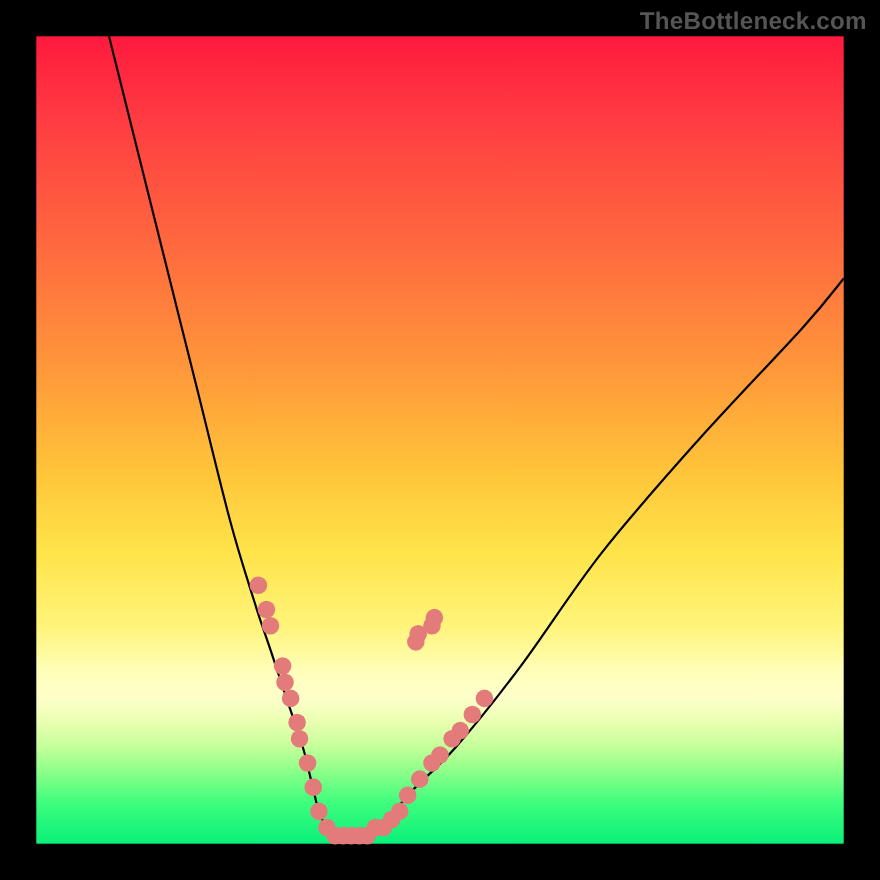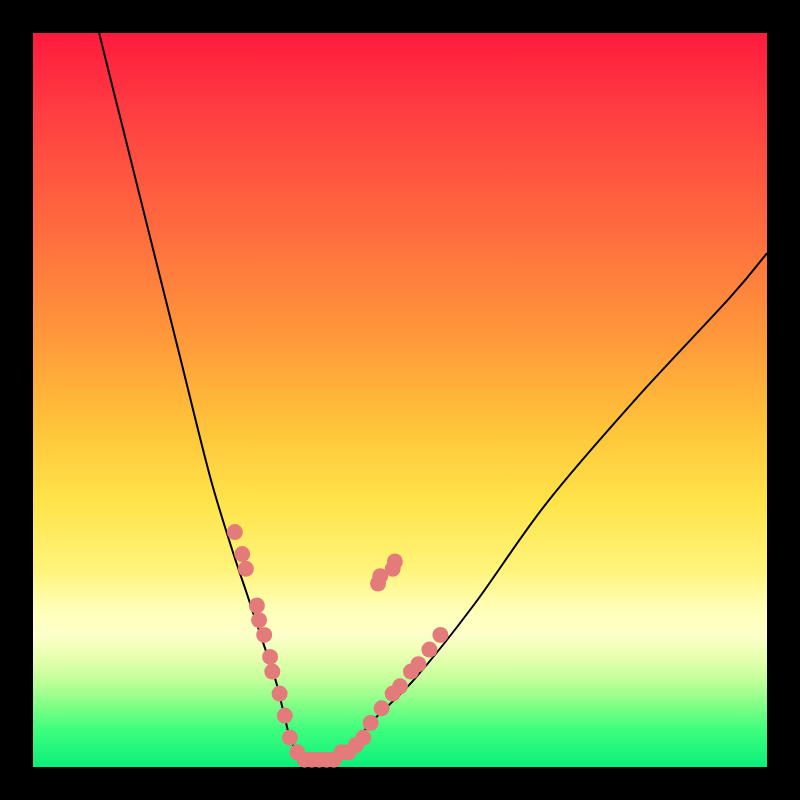--- a/index.html
+++ b/index.html
@@ -69,20 +69,21 @@
   }
   .marker {
     fill: #e47b7b;
     stroke: none;
   }
 </style>
 </head>
 <body>
 
 <div class="frame">
+  <div class="watermark">TheBottleneck.com</div>
   <div class="plot-area">
     <svg class="curve" viewBox="0 0 734 734">
       <path id="curvePath" class="curve-path" d="M 66.1 0.0 C 69.7 14.7, 79.5 53.8, 88.1 88.1 C 96.6 122.3, 107.7 166.4, 117.4 205.5 C 127.2 244.7, 137.0 283.8, 146.8 323.0 C 156.6 362.1, 167.6 408.6, 176.2 440.4 C 184.7 472.2, 192.1 494.2, 198.2 513.8 C 204.3 533.4, 208.0 543.2, 212.9 557.8 C 217.8 572.5, 222.6 587.2, 227.5 601.9 C 232.4 616.6, 238.5 633.7, 242.2 645.9 C 245.9 658.2, 247.1 665.5, 249.6 675.3 C 252.0 685.1, 254.5 697.3, 256.9 704.6 C 259.3 712.0, 261.8 715.7, 264.2 719.3 C 266.7 723.0, 269.1 725.4, 271.6 726.7 C 274.0 727.9, 275.3 726.7, 278.9 726.7 C 282.6 726.7, 287.5 727.9, 293.6 726.7 C 299.7 725.4, 308.3 725.4, 315.6 719.3 C 323.0 713.2, 326.6 702.2, 337.6 690.0 C 348.6 677.7, 364.6 665.5, 381.7 645.9 C 398.8 626.3, 418.4 601.9, 440.4 572.5 C 462.4 543.2, 486.9 504.0, 513.8 469.8 C 540.7 435.5, 571.3 401.3, 601.9 367.0 C 632.5 332.7, 675.3 288.7, 697.3 264.2 C 719.3 239.8, 727.9 227.5, 734.0 220.2"></path>
       <g id="markers">
           <circle cx="201.9" cy="499.1" r="8" class="marker"></circle>
           <circle cx="209.2" cy="521.1" r="8" class="marker"></circle>
           <circle cx="212.9" cy="535.8" r="8" class="marker"></circle>
           <circle cx="223.9" cy="572.5" r="8" class="marker"></circle>
           <circle cx="226.1" cy="587.2" r="8" class="marker"></circle>
           <circle cx="231.2" cy="601.9" r="8" class="marker"></circle>

